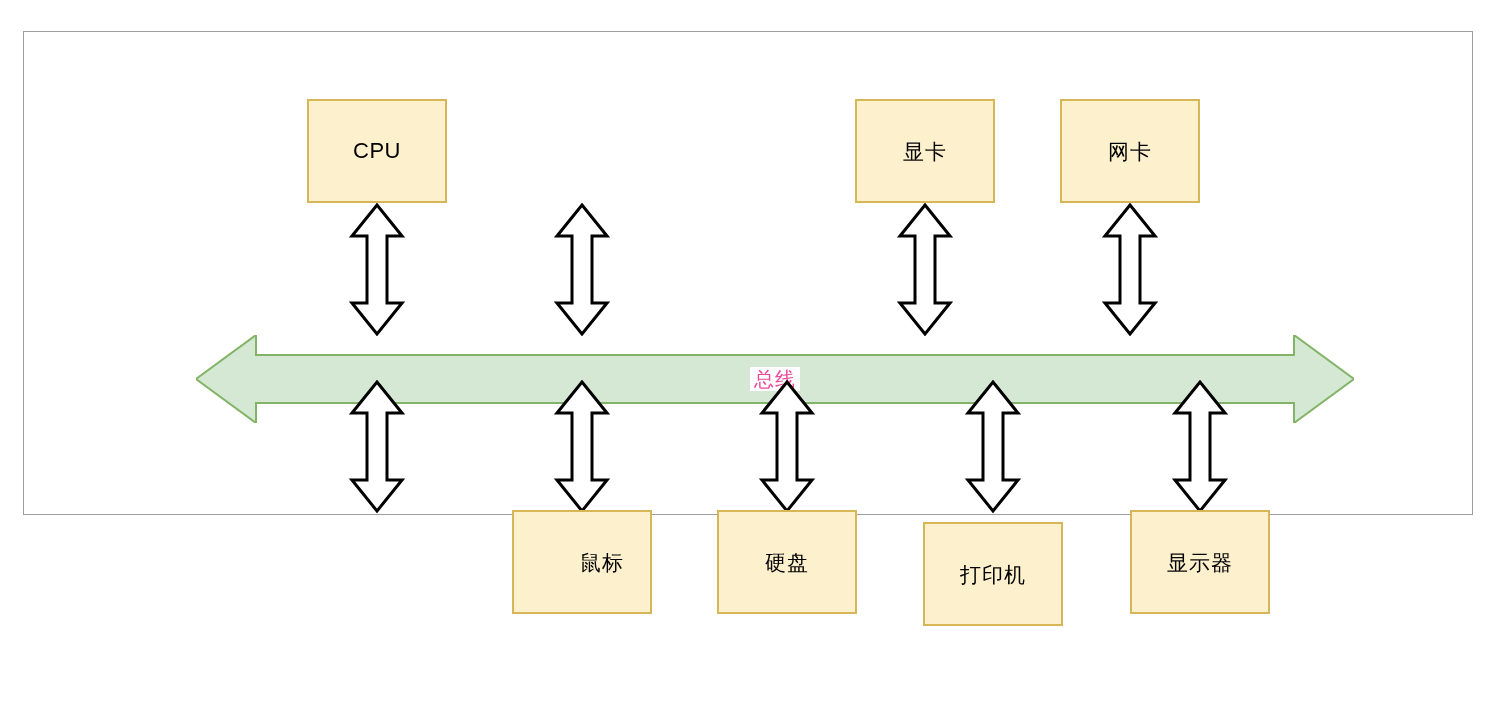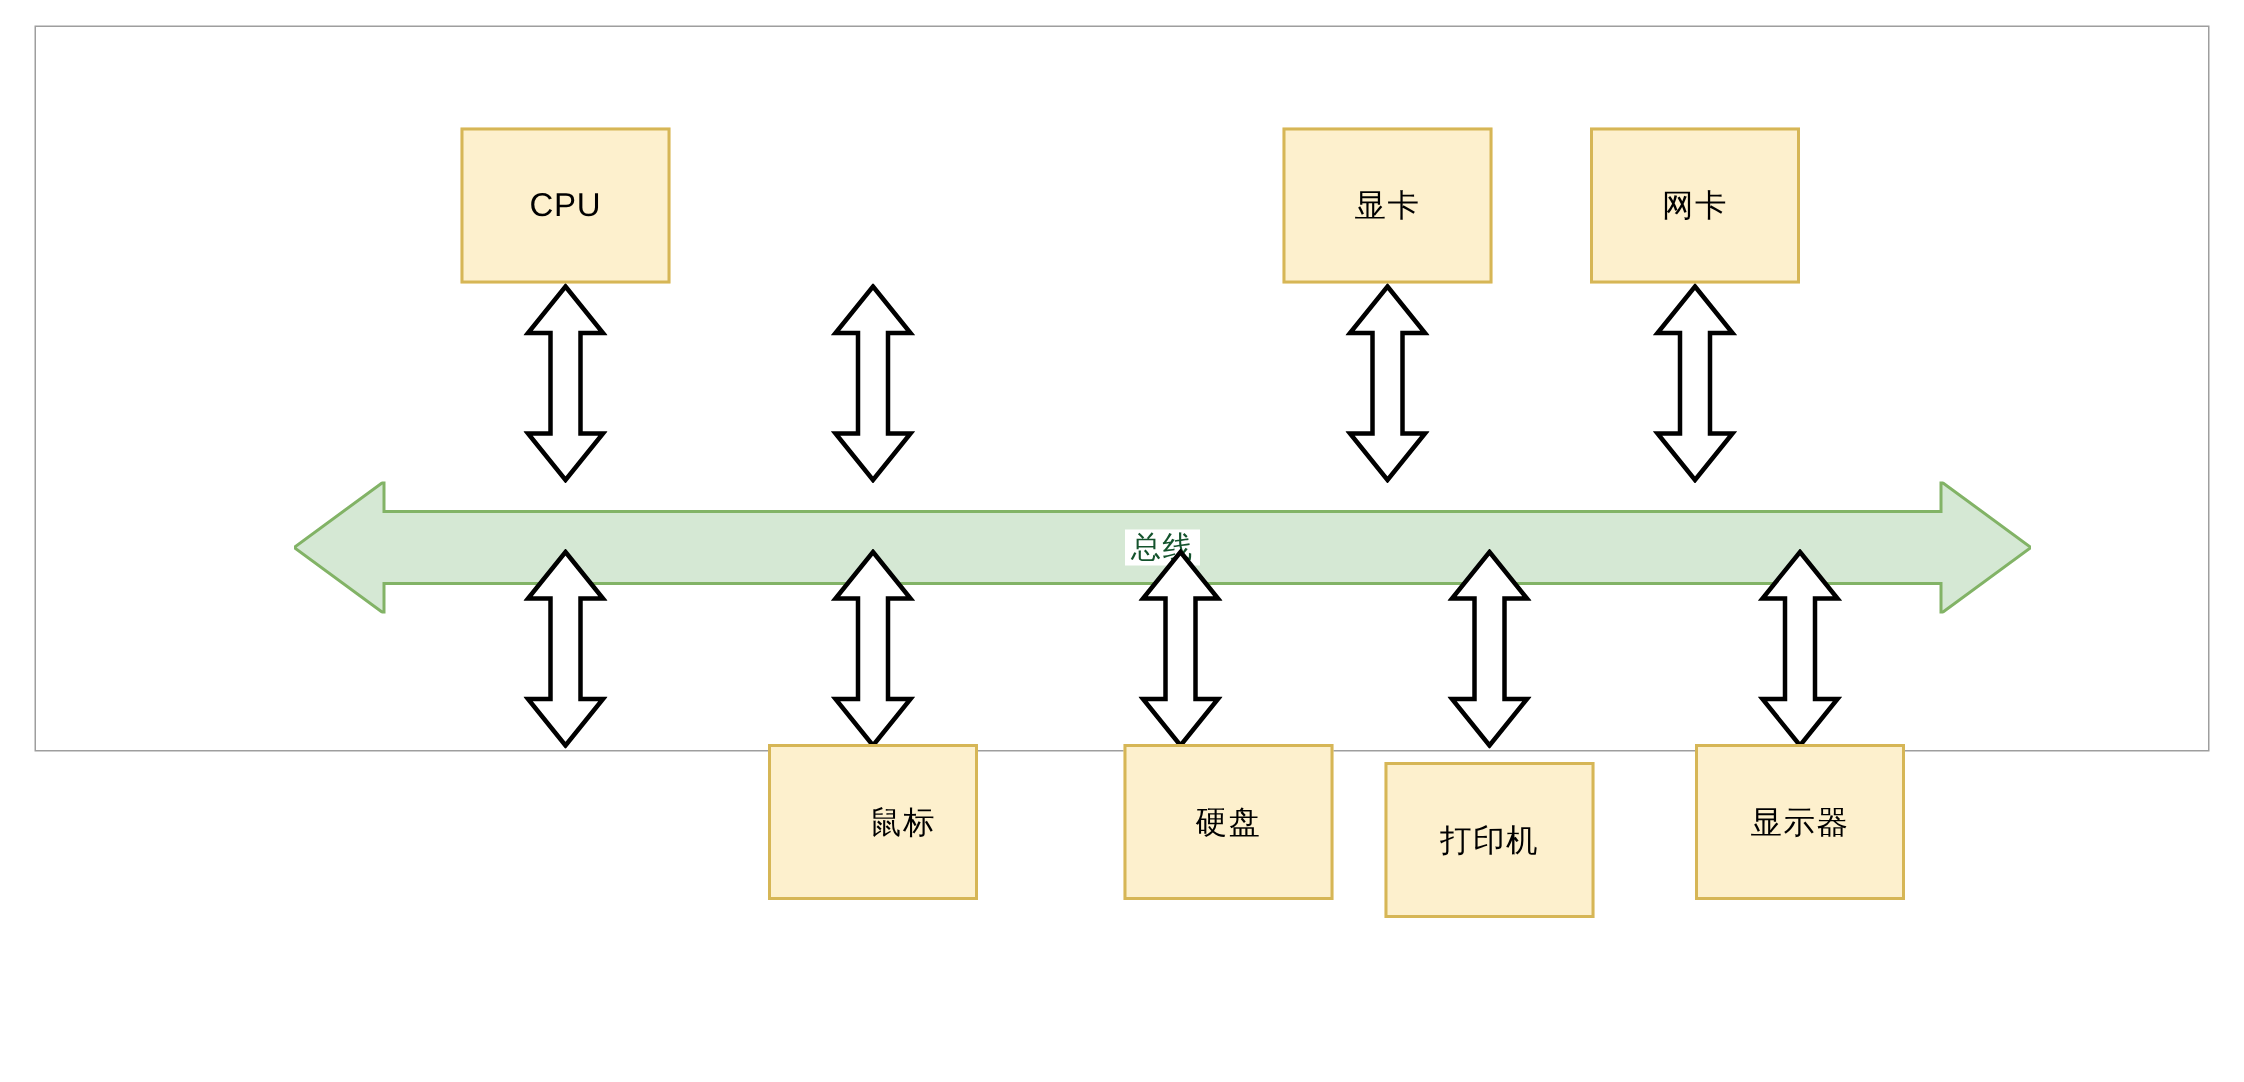--- a/index.html
+++ b/index.html
@@ -13,21 +13,21 @@
   #canvas {
     position: relative;
     width: 1496px;
     height: 721px;
     background: #ffffff;
     overflow: hidden;
   }
   #frame {
     position: absolute;
     left: 23px;
-    top: 17px;
+    top: 31px;
     width: 1450px;
     height: 484px;
     border: 1px solid #9e9e9e;
     box-sizing: border-box;
     background: #ffffff;
   }
   .node {
     position: absolute;
     box-sizing: border-box;
     background: #fdf0cd;
@@ -60,21 +60,21 @@
     height: 88px;
     display: flex;
     align-items: center;
     justify-content: center;
     pointer-events: none;
   }
   #bus-label span {
     background: #ffffff;
     padding: 1px 4px;
     font-size: 20px;
-    color: #14532d;
+    color: #ec4899;
     letter-spacing: 1px;
     line-height: 1.1;
   }
 
   
   .conn {
     position: absolute;
     width: 56px;
   }
   .conn svg { display: block; width: 100%; height: 100%; }
@@ -159,21 +159,21 @@
       <svg viewBox="0 0 56 133" preserveAspectRatio="none" aria-hidden="true">
         <polygon points="28,2 53,33 38,33 38,100 53,100 28,131 3,100 18,100 18,33 3,33" fill="#ffffff" stroke="#000000" stroke-width="3" stroke-linejoin="miter"></polygon>
       </svg>
     </div>
 
 
     <div class="node" style="left:488px; top:478px; width:140px; height:104px;padding-left:40px;">
       <span>鼠标</span>
     </div>
 
-    <div class="node" style="left:693px; top:478px; width:140px; height:104px;margin-left:32px;">
+    <div class="node" style="left:693px; top:478px; width:140px; height:104px;">
       <span>硬盘</span>
     </div>
 
     <div class="node" style="left:899px; top:478px; width:140px; height:104px;margin-top:12px;">
       <span>打印机</span>
     </div>
 
     <div class="node" style="left:1106px; top:478px; width:140px; height:104px;">
       <span>显示器</span>
     </div>

